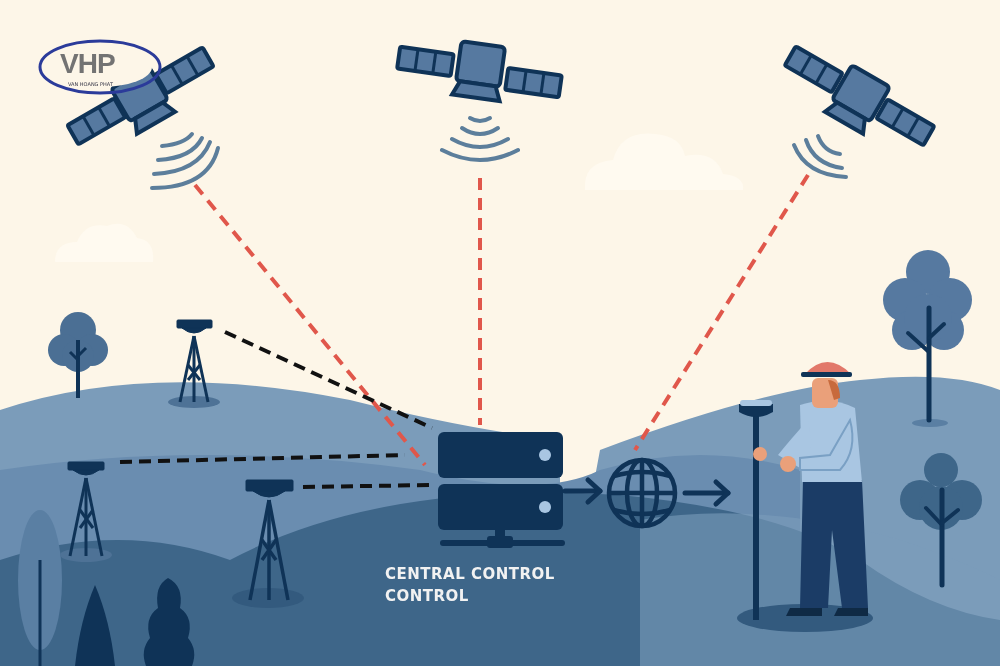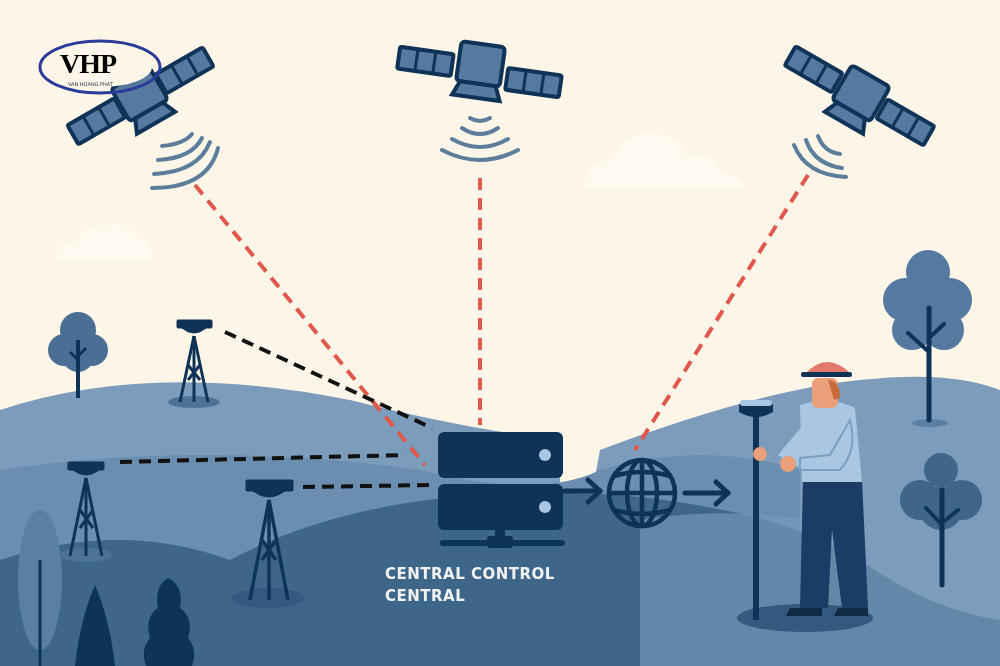--- a/index.html
+++ b/index.html
@@ -10,22 +10,22 @@
       position:absolute; left:385px; top:563px; width:230px;
       text-align:left; color:#f2f2f2;
       font-family:"DejaVu Sans", sans-serif; font-size:15px; font-weight:bold;
       line-height:22px; letter-spacing:0.5px;
     }
     .logo {
       position:absolute; left:38px; top:36px; width:124px; height:62px;
     }
     .logo-text {
       position:absolute; left:22px; top:12px;
-      font-family:Liberation Serif, serif; font-weight:bold; font-size:28px;
-      color:#000000; letter-spacing:-1px;
+      font-family:Liberation Sans, sans-serif; font-weight:bold; font-size:28px;
+      color:#737373; letter-spacing:-1px;
     }
     .logo-sub {
       position:absolute; left:30px; top:45px;
       font-family:"DejaVu Sans", sans-serif; font-size:5px; color:#334;
     }
   </style>
 </head>
 <body>
 
 <div class="scene">
@@ -250,15 +250,15 @@
     <svg width="124" height="62" viewBox="0 0 124 62" style="position:absolute;left:0;top:0">
       <ellipse cx="62" cy="31" rx="60" ry="26" fill="none" stroke="#2b3b9a" stroke-width="3"></ellipse>
       <ellipse cx="62" cy="31" rx="52" ry="20" fill="#fdf6e8"></ellipse>
     </svg>
     <span class="logo-text">VHP</span>
     <span class="logo-sub">VAN HOANG PHAT</span>
   </div>
 
   <div class="caption">
     <div>CENTRAL CONTROL</div>
-    <div>CENTRAL</div>
+    <div>CONTROL</div>
   </div>
 </div>
 
 </body></html>

